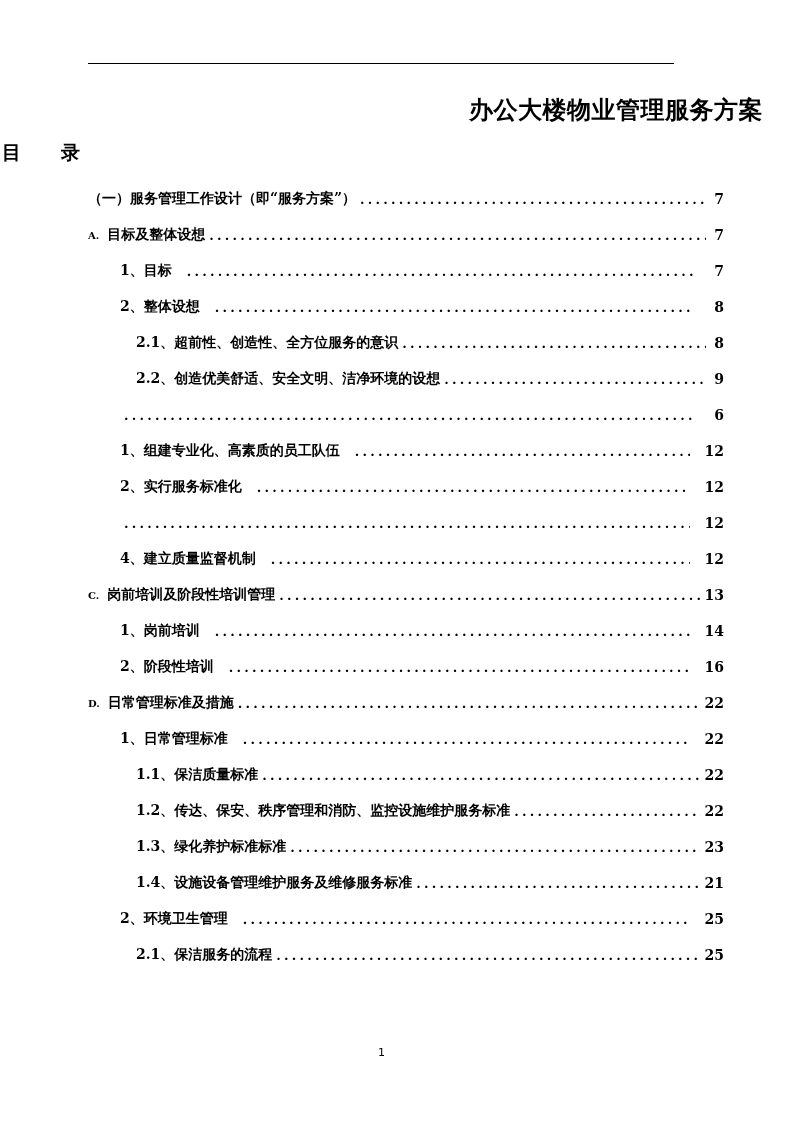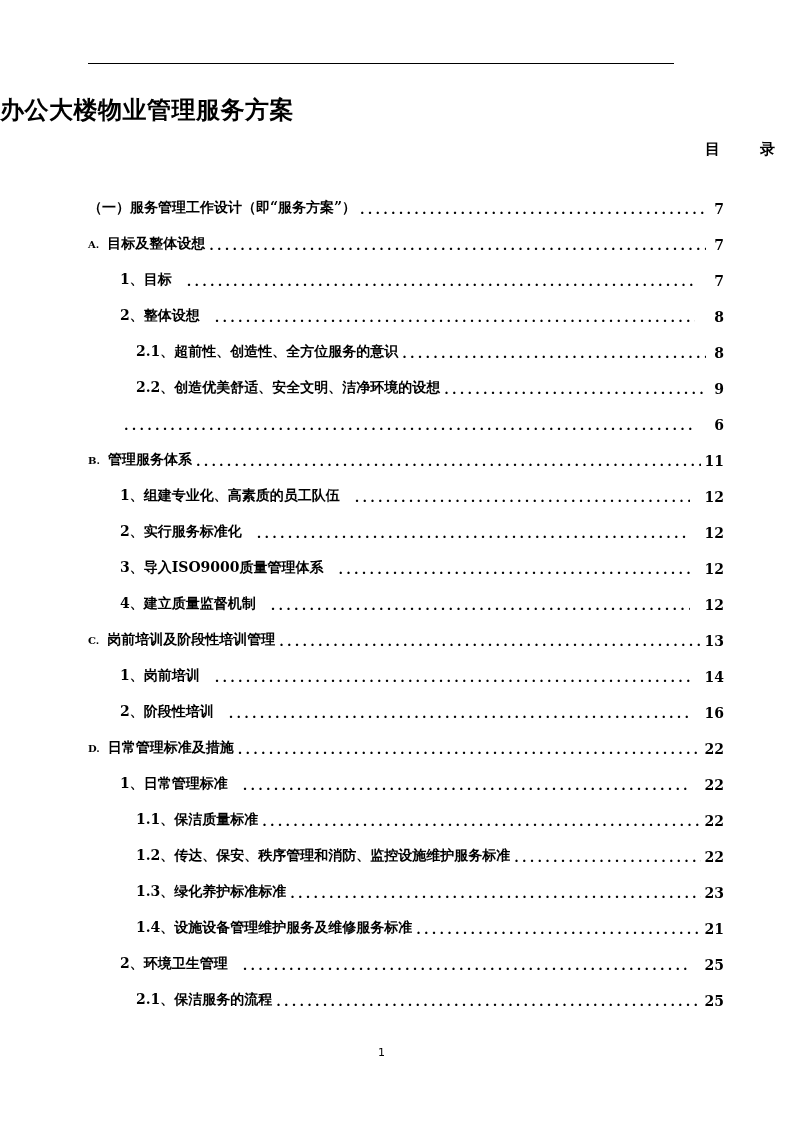--- a/index.html
+++ b/index.html
@@ -1,27 +1,27 @@
 <!DOCTYPE html>
 <html><head>
 <meta charset="utf-8">
 <style>
   html, body { margin: 0; padding: 0; background: #ffffff; }
   body { width: 793px; height: 1122px; position: relative; overflow: hidden;
          font-family: "DejaVu Serif", "Liberation Serif", serif; color: #000; }
   .header-rule { position: absolute; left: 88px; top: 63px; width: 586px; height: 0;
                  border-top: 1.2px solid #000; }
-  .doc-title { position: absolute; left: 0; width: 763px; top: 94px; text-align: left;
+  .doc-title { position: absolute; left: 0; width: 763px; top: 94px; text-align: right;
                font-size: 24px; font-weight: bold; letter-spacing: 0.5px; }
-  .toc-heading { position: absolute; left: 12px; width: 763px; top: 140px; text-align: right;
-                 font-size: 15px; font-weight: bold; }
+  .toc-heading { position: absolute; left: 2px; width: 763px; top: 140px; text-align: left;
+                 font-size: 19px; font-weight: bold; }
   .toc-heading span { display: inline-block; }
   .toc-heading .gap { width: 40px; }
   .toc { position: absolute; left: 88px; top: 181px; width: 636px; }
-  .toc-row { display: flex; align-items: flex-end; height: 36px; font-size: 14px;
+  .toc-row { display: flex; align-items: center; height: 36px; font-size: 14px;
              font-weight: bold; white-space: nowrap; }
   .toc-row .label { flex: 0 0 auto; }
   .toc-row .marker { font-size: 10px; font-weight: bold; margin-right: 8px; }
   .toc-row .dots { flex: 1 1 auto; overflow: hidden; margin: 0 4px; letter-spacing: 3.2px;
                    font-weight: bold; font-size: 13px; color: #000; }
   .toc-row .dots::before { content: "......................................................................................................................................................"; }
   .toc-row .page { flex: 0 0 auto; min-width: 14px; text-align: right; font-weight: bold; }
   .lvl0 { padding-left: 0; }
   .lvl1 { padding-left: 32px; gap: 11px; }
   .lvl2 { padding-left: 48px; }
@@ -67,37 +67,31 @@
     </div>
     <div class="toc-row lvl2">
       <span class="label"><span>2.2、创造优美舒适、安全文明、洁净环境的设想</span></span>
       <span class="dots"></span>
       <span class="page">9</span>
     </div>
     <div class="toc-row lvl1">
       <span class="dots"></span>
       <span class="page">6</span>
     </div>
-    <div class="toc-row lvl0">
-      <span class="label"><span class="marker">B.</span><span>管理服务体系</span></span>
-      <span class="dots"></span>
-      <span class="page">11</span>
-    </div>
     <div class="toc-row lvl1">
       <span class="label"><span>1、组建专业化、高素质的员工队伍</span></span>
       <span class="dots"></span>
       <span class="page">12</span>
     </div>
     <div class="toc-row lvl1">
       <span class="label"><span>2、实行服务标准化</span></span>
       <span class="dots"></span>
       <span class="page">12</span>
     </div>
     <div class="toc-row lvl1">
-      <span class="label"><span>3、导入ISO9000质量管理体系</span></span>
       <span class="dots"></span>
       <span class="page">12</span>
     </div>
     <div class="toc-row lvl1">
       <span class="label"><span>4、建立质量监督机制</span></span>
       <span class="dots"></span>
       <span class="page">12</span>
     </div>
     <div class="toc-row lvl0">
       <span class="label"><span class="marker">C.</span><span>岗前培训及阶段性培训管理</span></span>

